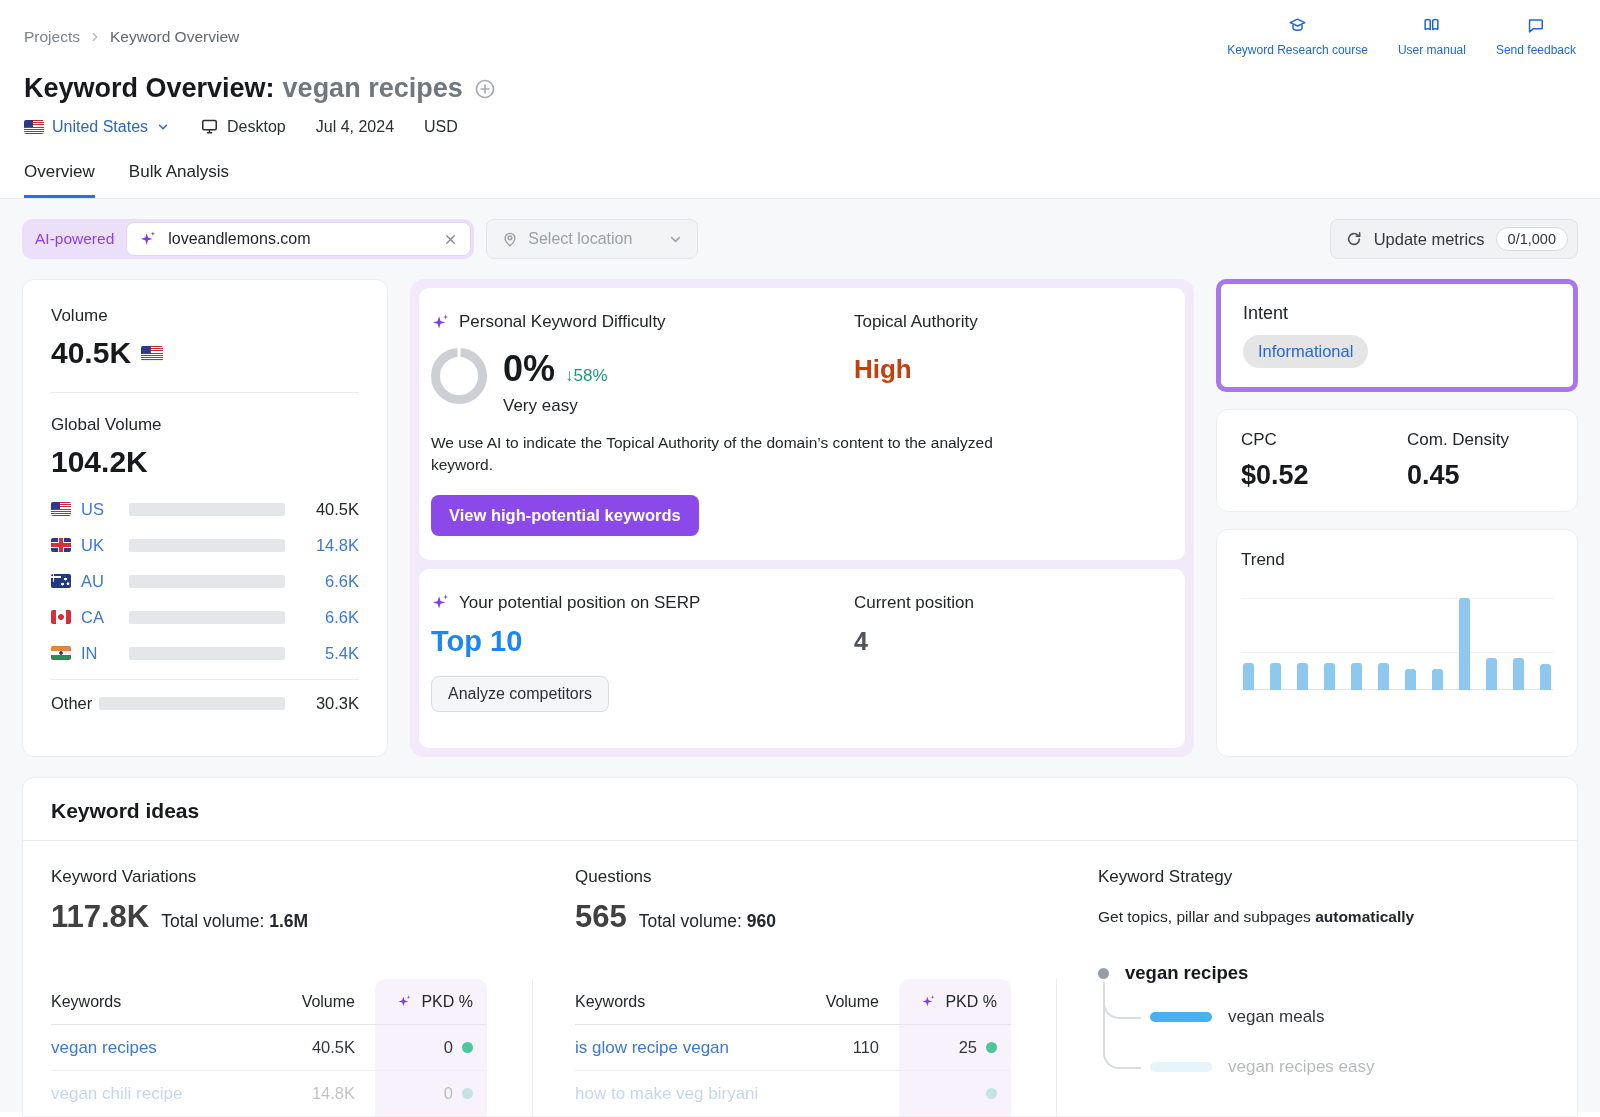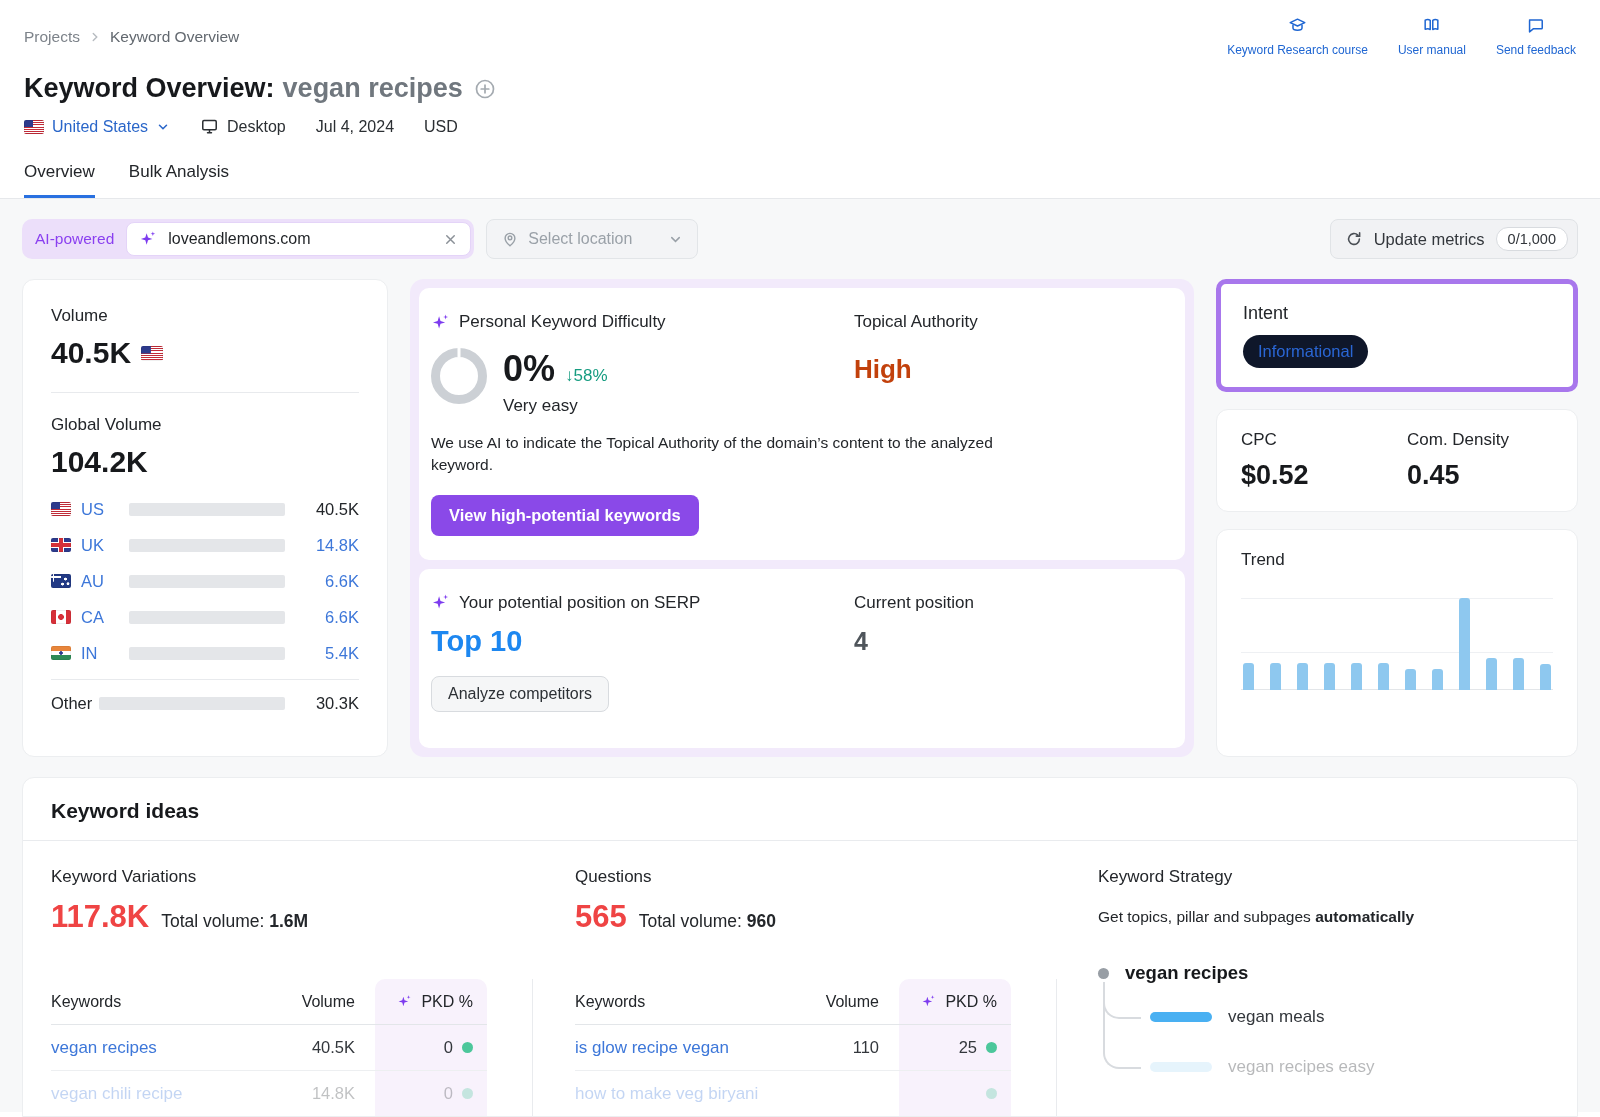--- a/index.html
+++ b/index.html
@@ -108,40 +108,40 @@
   .topical-val { font-size:26px; font-weight:700; color:#c2410c; margin-top:22px; }
   .pkd-desc { font-size:15.5px; color:#23262a; line-height:1.45; margin-top:16px; max-width:575px; }
   .btn-purple { margin-top:18px; display:inline-block; background:#8a49e8; color:#fff; font-size:16.5px; font-weight:700; border:none; border-radius:8px; padding:11px 18px; cursor:pointer; font-family:"Liberation Sans",sans-serif; }
   .serp-val { font-size:29px; font-weight:800; color:#1d87f0; margin-top:12px; }
   .cur-val { font-size:25px; font-weight:800; color:#4f555b; margin-top:14px; }
   .btn-gray { margin-top:18px; display:inline-block; background:#f5f6f7; color:#2c3035; font-size:16px; border:1px solid #d8dbdf; border-radius:8px; padding:8px 16px; cursor:pointer; font-family:"Liberation Sans",sans-serif; }
 
   
   .right-col { width:362px; display:flex; flex-direction:column; gap:17px; }
   .intent-card { background:#fff; border:5px solid #a877ec; border-radius:10px; padding:19px 22px; }
-  .intent-pill { display:inline-block; margin-top:11px; background:#0f172a; color:#2a66d4; font-size:16.5px; border-radius:17px; padding:7px 15px; }
+  .intent-pill { display:inline-block; margin-top:11px; background:#e5e5e5; color:#2a66d4; font-size:16.5px; border-radius:17px; padding:7px 15px; }
   .cpc-card { padding:20px 24px; display:flex; }
   .cpc-col1 { width:166px; }
   .cpc-num { font-size:27px; font-weight:800; color:#17191c; margin-top:10px; }
   .trend-card { flex:1; padding:20px 24px; }
   .trend-chart { position:relative; height:92px; margin-top:28px; }
   .gline { position:absolute; left:0; right:0; height:1px; background:#eef0f3; }
   .gline.base { background:#e3e6e9; }
   .tbars { position:absolute; left:2px; right:2px; top:0; bottom:0; display:flex; align-items:flex-end; justify-content:space-between; }
   .tbar { width:11px; background:#8ec8ef; border-radius:3px 3px 0 0; }
 
   
   .ideas-card { margin-top:20px; background:#fff; border:1px solid #eceef0; border-radius:12px 12px 0 0; height:340px; overflow:hidden; }
   .ideas-head { padding:21px 28px 17px; font-size:21px; font-weight:700; color:#17191c; border-bottom:1px solid #e9ebee; }
   .ideas-body { display:flex; padding:26px 28px 0; }
   .ideas-col { width:436px; }
   .ideas-col + .ideas-col { margin-left:88px; }
   .ideas-col3 { flex:1; margin-left:87px; }
   .stat-line { display:flex; align-items:baseline; gap:12px; margin-top:12px; }
-  .stat-count { font-size:31px; font-weight:800; color:#ef4444; }
+  .stat-count { font-size:31px; font-weight:800; color:#404040; }
   .stat-total { font-size:17.5px; color:#23262a; }
   .stat-total b { font-weight:700; }
 
   .ktable { margin-top:44px; position:relative; }
   .ktable.div-right::after { content:''; position:absolute; top:0; right:-46px; width:1px; height:320px; background:#e9ebee; }
   .krow { display:flex; align-items:stretch; border-bottom:1px solid #edeff1; }
   .krow.head { border-bottom:1px solid #e3e6e9; }
   .kc { display:flex; align-items:center; min-height:45px; }
   .c-kw { flex:1; }
   .c-vol { width:96px; justify-content:flex-end; padding-right:20px; }

